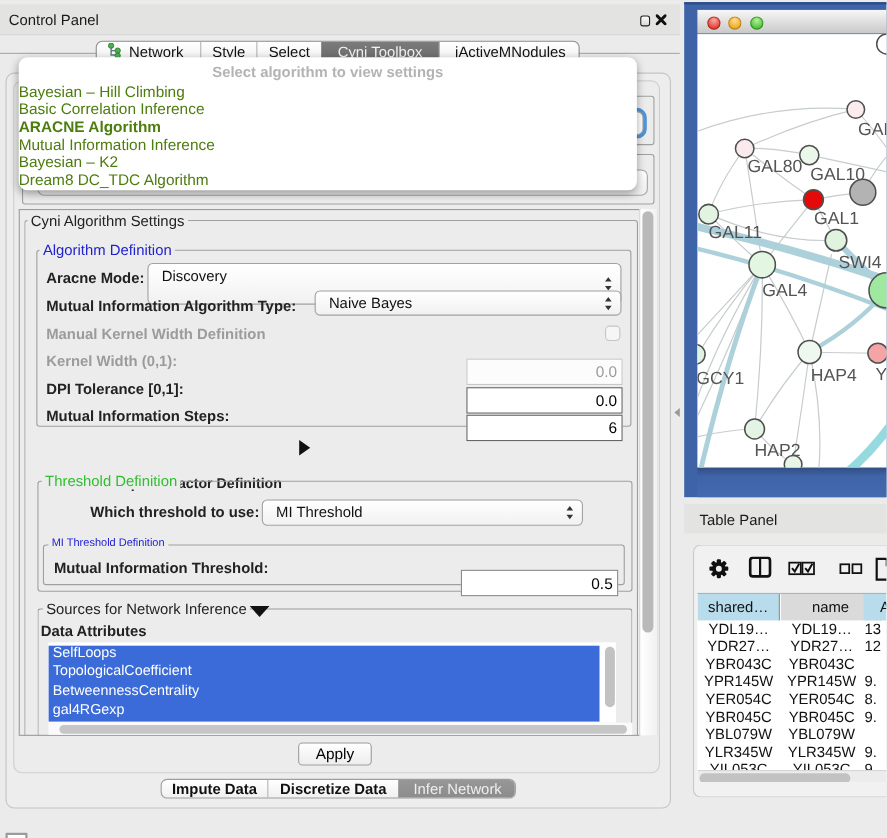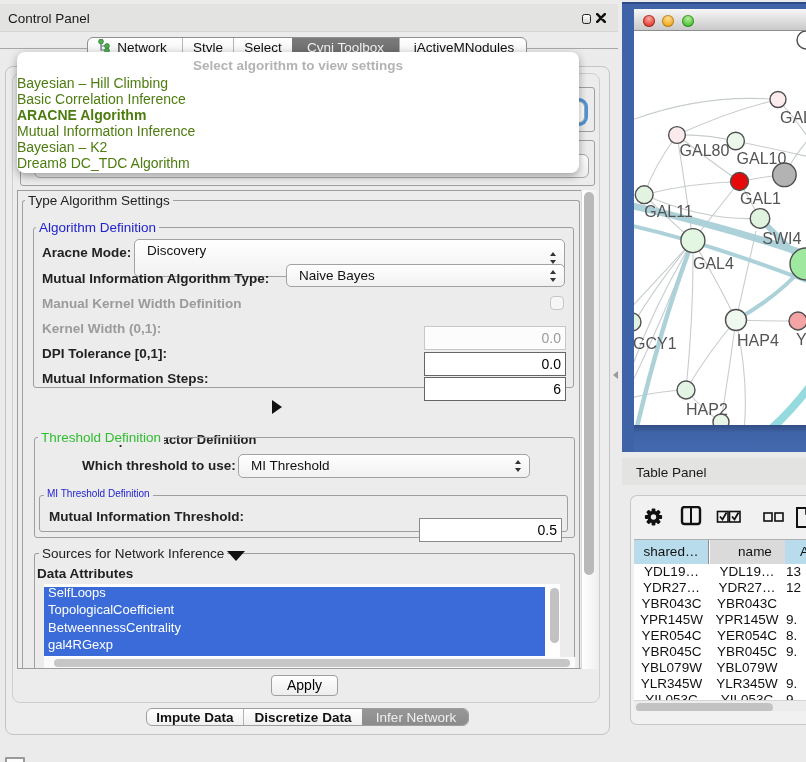--- a/index.html
+++ b/index.html
@@ -41,21 +41,21 @@
 
 <div class="grp" style="left:20px;top:87px;width:575px;height:45px;"></div>
 <div class="abs" style="left:34px;top:101px;width:551px;height:22px;background:#fff;border:1px solid #a8a8a8;border-radius:6px;box-shadow:0 0 0 3px #4e94d6;"></div>
 <div class="grp" style="left:20px;top:140px;width:575px;height:46px;"></div>
 <div class="abs" style="left:34px;top:154px;width:555px;height:24px;background:linear-gradient(#fff,#eee);border:1px solid #a8a8a8;border-radius:6px;"></div>
 
 <div class="abs" style="left:17px;top:190px;width:581px;height:479px;background:#ececec;border:1px solid #9c9c9c;overflow:hidden;">
 </div>
 
 <div class="abs" style="left:22px;top:200px;width:558px;height:469px;border:1px solid #9f9f9f;border-bottom:none;border-radius:3px 3px 0 0;"></div>
-<div class="abs" style="left:25px;top:193px;background:#ececec;padding:0 3px;font-size:13.5px;color:#222;">Type Algorithm Settings</div>
+<div class="abs" style="left:25px;top:193px;background:#ececec;padding:0 3px;font-size:13.5px;color:#222;">Cyni Algorithm Settings</div>
 
 <div class="abs" style="left:33px;top:227px;width:541px;height:161px;border:1px solid #9f9f9f;border-radius:3px;"></div>
 <div class="abs" style="left:36px;top:220px;background:#ececec;padding:0 3px;font-size:13.5px;color:#2121cf;text-align:center;">Algorithm Definition</div>
 
 <div class="lbl" style="left:42px;top:245px;">Aracne Mode:</div>
 <div class="combo" style="left:134px;top:239px;width:431px;height:38px;">
       <span class="ctext">Discovery</span>
       <span class="updn"></span>
     </div>
 

